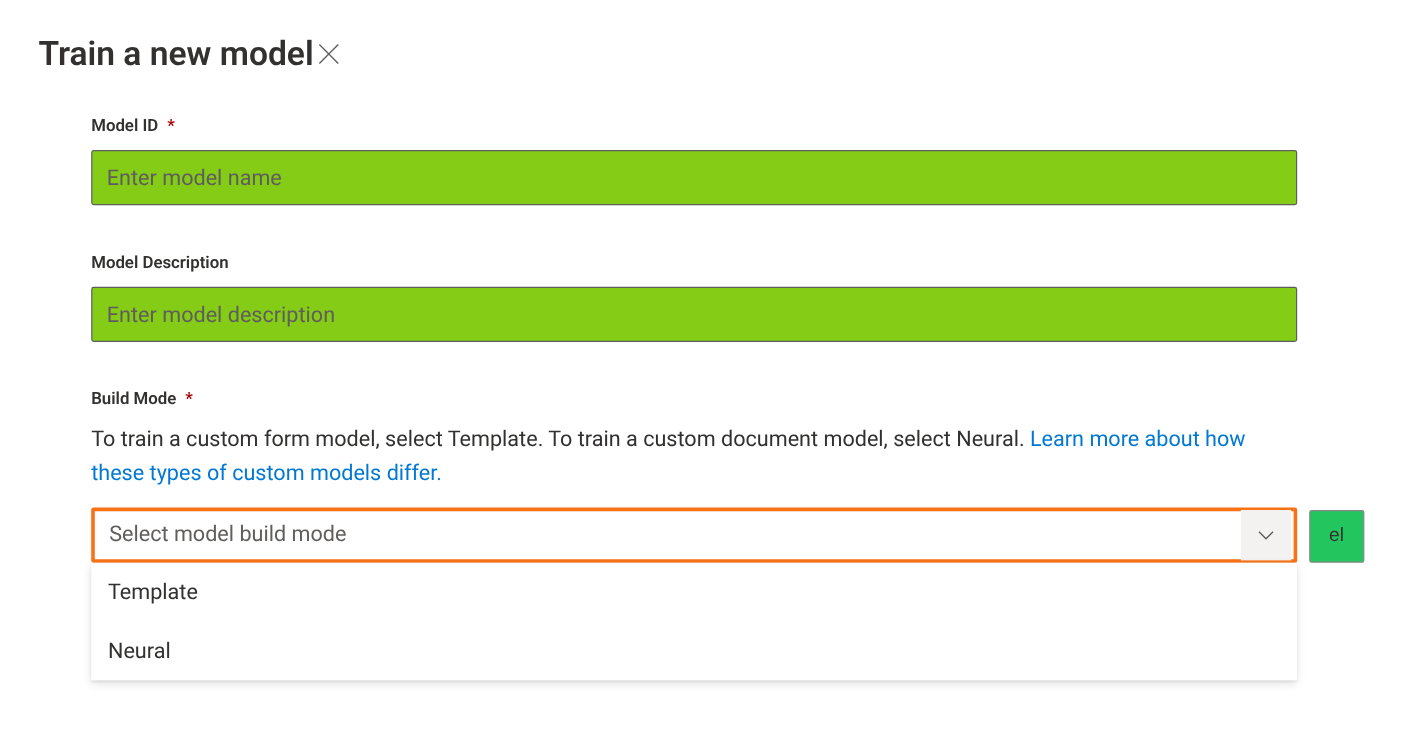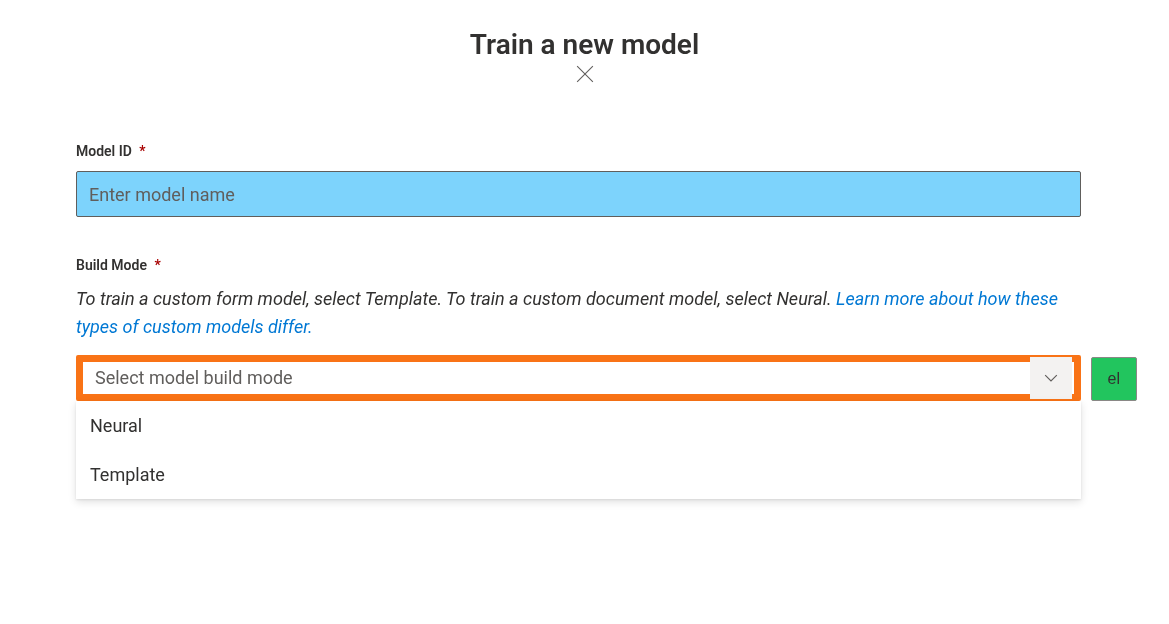--- a/index.html
+++ b/index.html
@@ -16,22 +16,21 @@
       overflow: hidden;
       position: relative;
     }
     .dialog {
       padding: 28px 32px;
       position: relative;
     }
     .dialog-header {
       display: flex;
       align-items: center;
-      margin-bottom: 56px;
-      flex-direction: column;
+      margin-bottom: 36px;
     }
     .dialog-title {
       font-size: 28px;
       font-weight: 600;
       color: #323130;
     }
     .close-button {
       background: none;
       border: none;
       cursor: pointer;
@@ -68,45 +67,44 @@
     }
     .text-input {
       width: 100%;
       height: 46px;
       border: 1px solid #605e5c;
       border-radius: 2px;
       padding: 0 12px;
       font-size: 18px;
       font-family: inherit;
       color: #323130;
-      background: #7dd3fc;
+      background: #84cc16;
     }
     .text-input::placeholder {
       color: #605e5c;
     }
     .help-text {
       font-size: 18px;
       color: #323130;
       line-height: 1.55;
       margin-bottom: 14px;
-      font-style: italic;
     }
     .help-link {
       color: #0078d4;
       text-decoration: none;
       cursor: pointer;
     }
     .select-wrapper {
       position: relative;
       width: 100%;
     }
     .select-box {
       width: 100%;
       height: 46px;
-      border: 7px solid #f97316;
+      border: 3px solid #f97316;
       border-radius: 2px;
       padding: 0 12px;
       font-size: 18px;
       color: #605e5c;
       background: #ffffff;
       display: flex;
       align-items: center;
       justify-content: space-between;
       cursor: pointer;
     }
@@ -171,41 +169,45 @@
   <div class="form-container">
 
     <div class="form-group">
       <label class="field-label">
         <span>Model ID</span>
         <span class="required-asterisk">*</span>
       </label>
       <input type="text" class="text-input" placeholder="Enter model name" style="">
     </div>
 
+    <div class="form-group">
+      <label class="field-label">Model Description</label>
+      <input type="text" class="text-input" placeholder="Enter model description" style="">
+    </div>
 
     <div class="form-group bm">
       <label class="field-label">
         <span>Build Mode</span>
         <span class="required-asterisk">*</span>
       </label>
       <p class="help-text">
         <span>To train a custom form model, select Template. To train a custom document model, select Neural. </span><a class="help-link">Learn more about how these types of custom models differ.</a>
       </p>
       <div class="select-wrapper">
         <div class="select-box">
           <span>Select model build mode</span>
           <span class="select-caret">
             <svg viewBox="0 0 12 12" fill="none" stroke="#605e5c" stroke-width="1">
               <polyline points="1,3.5 6,8.5 11,3.5"></polyline>
             </svg>
           </span>
         </div>
         <div class="dropdown-list">
+          <div class="dropdown-option">Template</div>
           <div class="dropdown-option">Neural</div>
-          <div class="dropdown-option">Template</div>
         </div>
       </div>
     </div>
 
   </div>
 
   <div class="footer-buttons">
     <button class="footer-btn">el</button>
   </div>
 </div>

